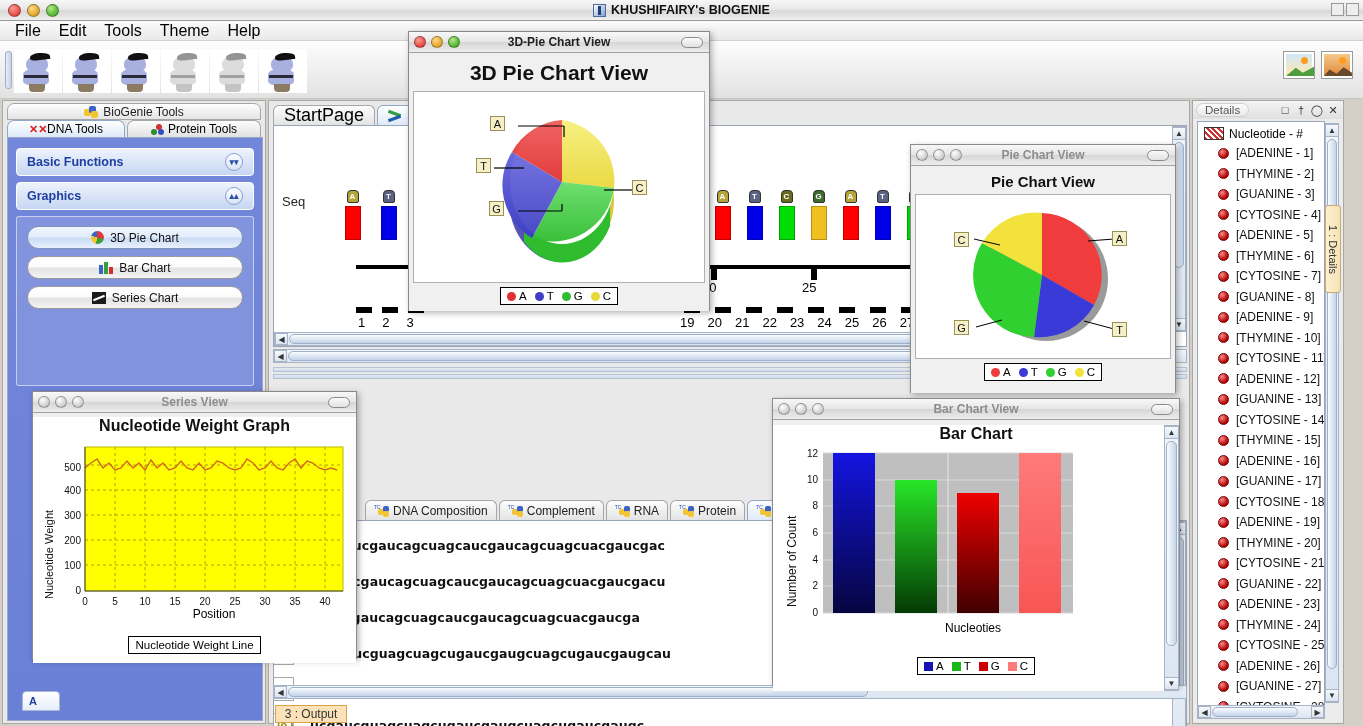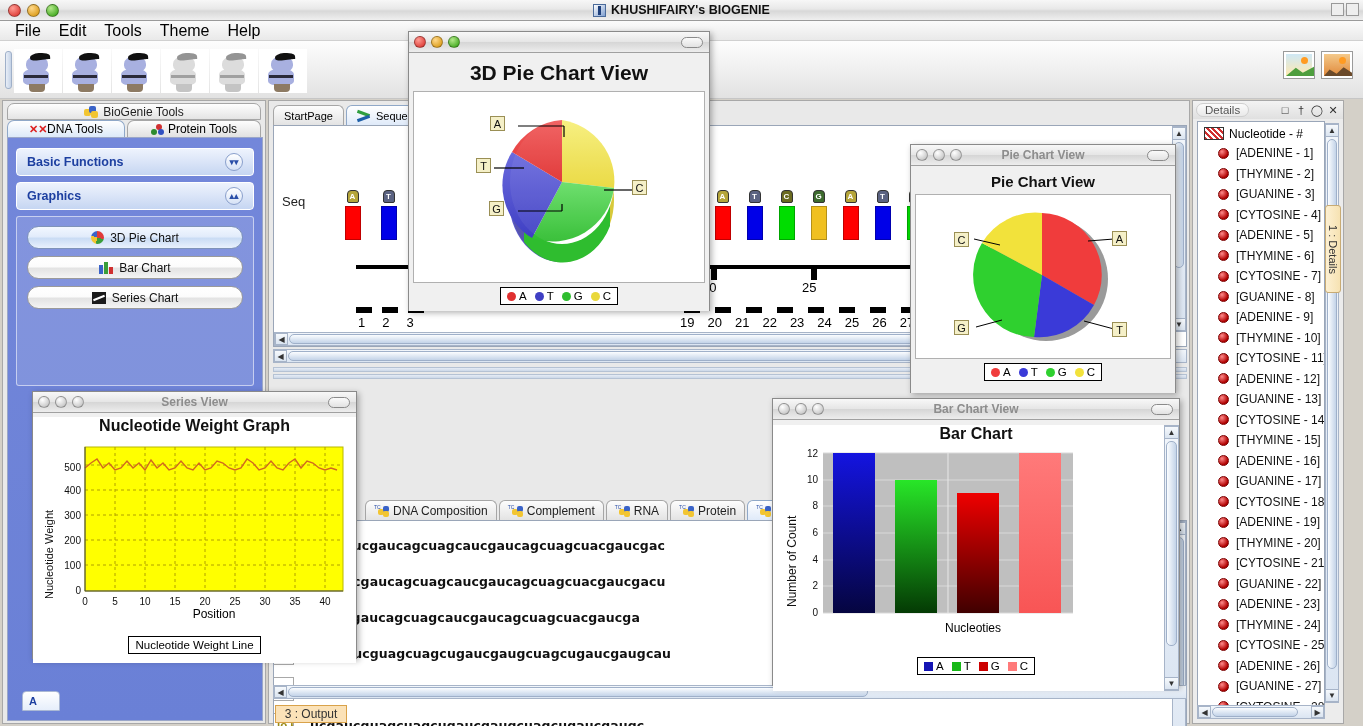--- a/index.html
+++ b/index.html
@@ -168,21 +168,21 @@
 
   
   #center{
     position:absolute; left:268px; top:100px; width:922px; height:624px;
     background:#e9e9e9; border:1px solid #a8a8a8;
   }
   .ctab-row{ position:absolute; left:4px; top:4px; height:20px; display:flex; }
   .ctab{
     height:20px; padding:0 10px; border:1px solid #a6a6a6; border-bottom:none;
     border-radius:6px 6px 0 0; background:linear-gradient(to bottom,#fdfdfd,#e3e3e3);
-    display:flex; align-items:center; gap:5px; font-size:11px; margin-right:2px;
+    display:flex; align-items:center; gap:5px; font-size:18px; margin-right:2px;
   }
   .ctab.active{ background:linear-gradient(to bottom,#ffffff,#dfeaf9); border-color:#8fa8c8; }
   .ico-helix{ display:inline-block; width:14px; height:12px; position:relative; }
   .ico-helix:before,.ico-helix:after{ content:""; position:absolute; width:13px;height:3px;
     background:#2f9e3f; left:0; }
   .ico-helix:before{ top:2px; transform:rotate(20deg); }
   .ico-helix:after{ top:7px; transform:rotate(-20deg); background:#1d5fa8; }
 
   .seqpane{
     position:absolute; left:4px; top:24px; width:914px; height:222px;
@@ -849,20 +849,21 @@
   <div class="side-tab">1 : Details</div>
 </div>
 
 <div class="fwin" style="left:408px; top:31px; width:302px; height:280px;">
   <div class="fwin-bar active">
     <div class="dots">
       <span class="fdot"></span>
       <span class="fdot"></span>
       <span class="fdot"></span>
     </div>
+    <div class="fwin-title">3D-Pie Chart View</div>
     <div class="fwin-pill"></div>
   </div>
   <div class="fwin-body" style="height:258px;">
     <div class="chart-title" style="font-size:21px; margin:4px 0 6px;">3D Pie Chart View</div>
     <div class="chart-canvas" style="height:192px;">
       <svg width="292" height="190" viewBox="0 0 292 190">
         <defs>
           <linearGradient id="sA" x1="0" y1="0" x2="0" y2="1">
               <stop offset="0" stop-color="#f05b5b"></stop>
               <stop offset="1" stop-color="#e03030"></stop>

